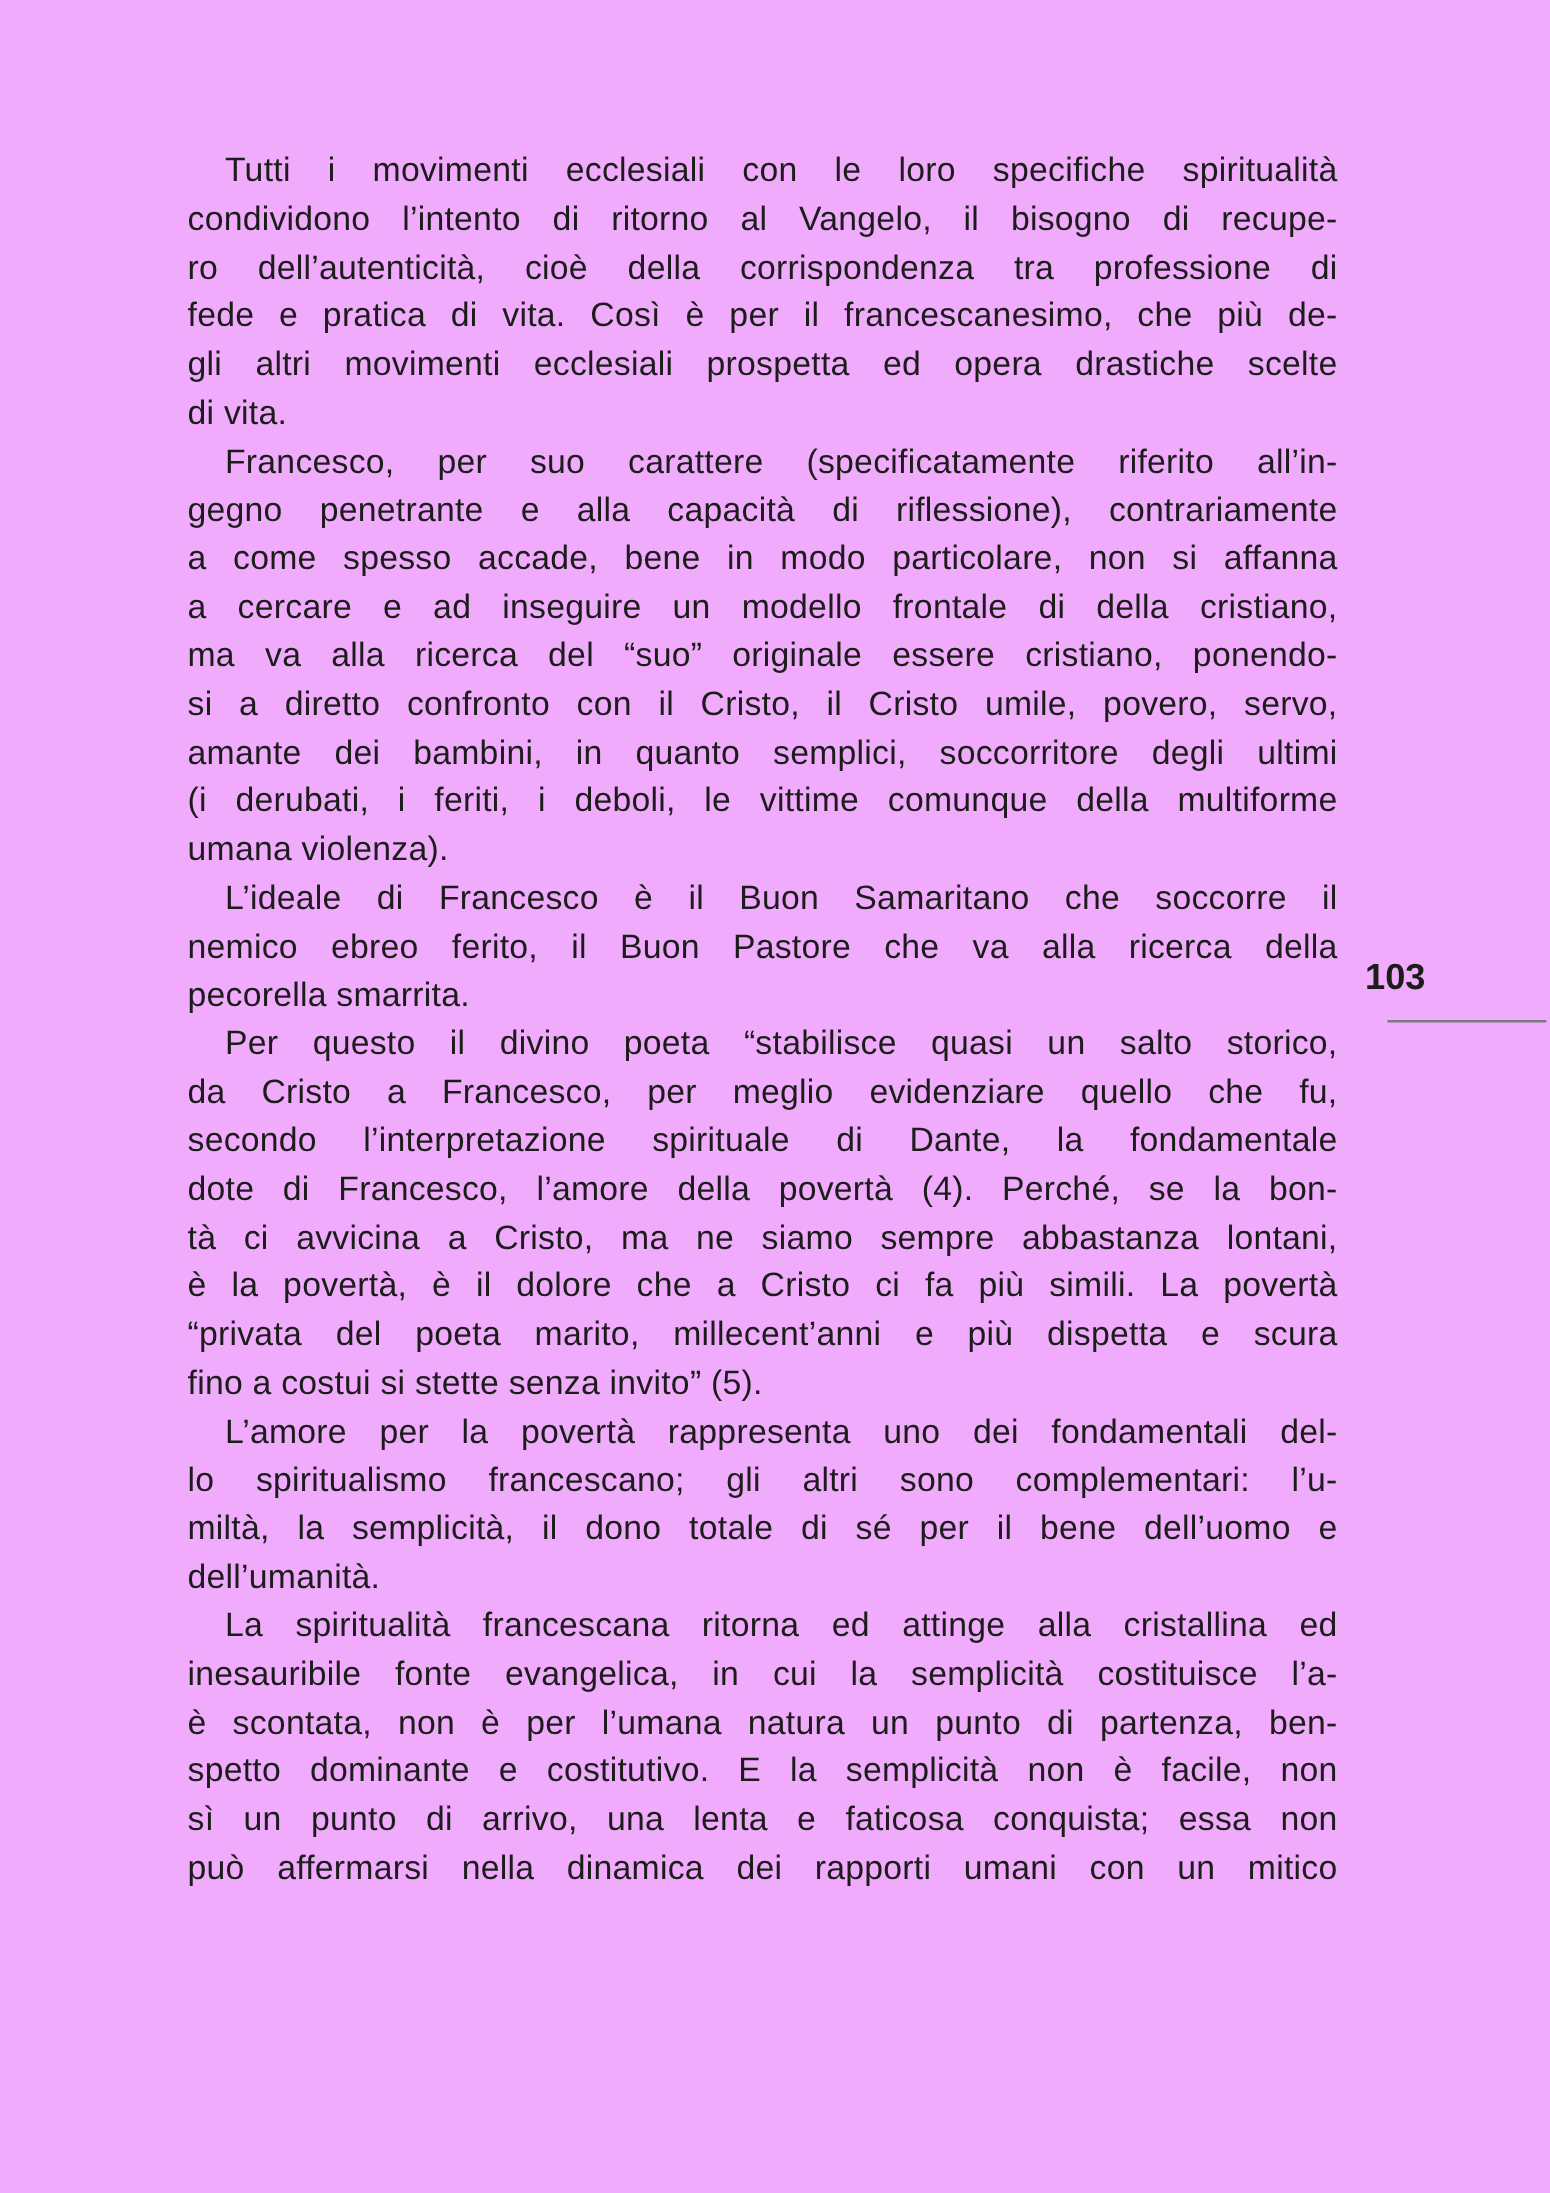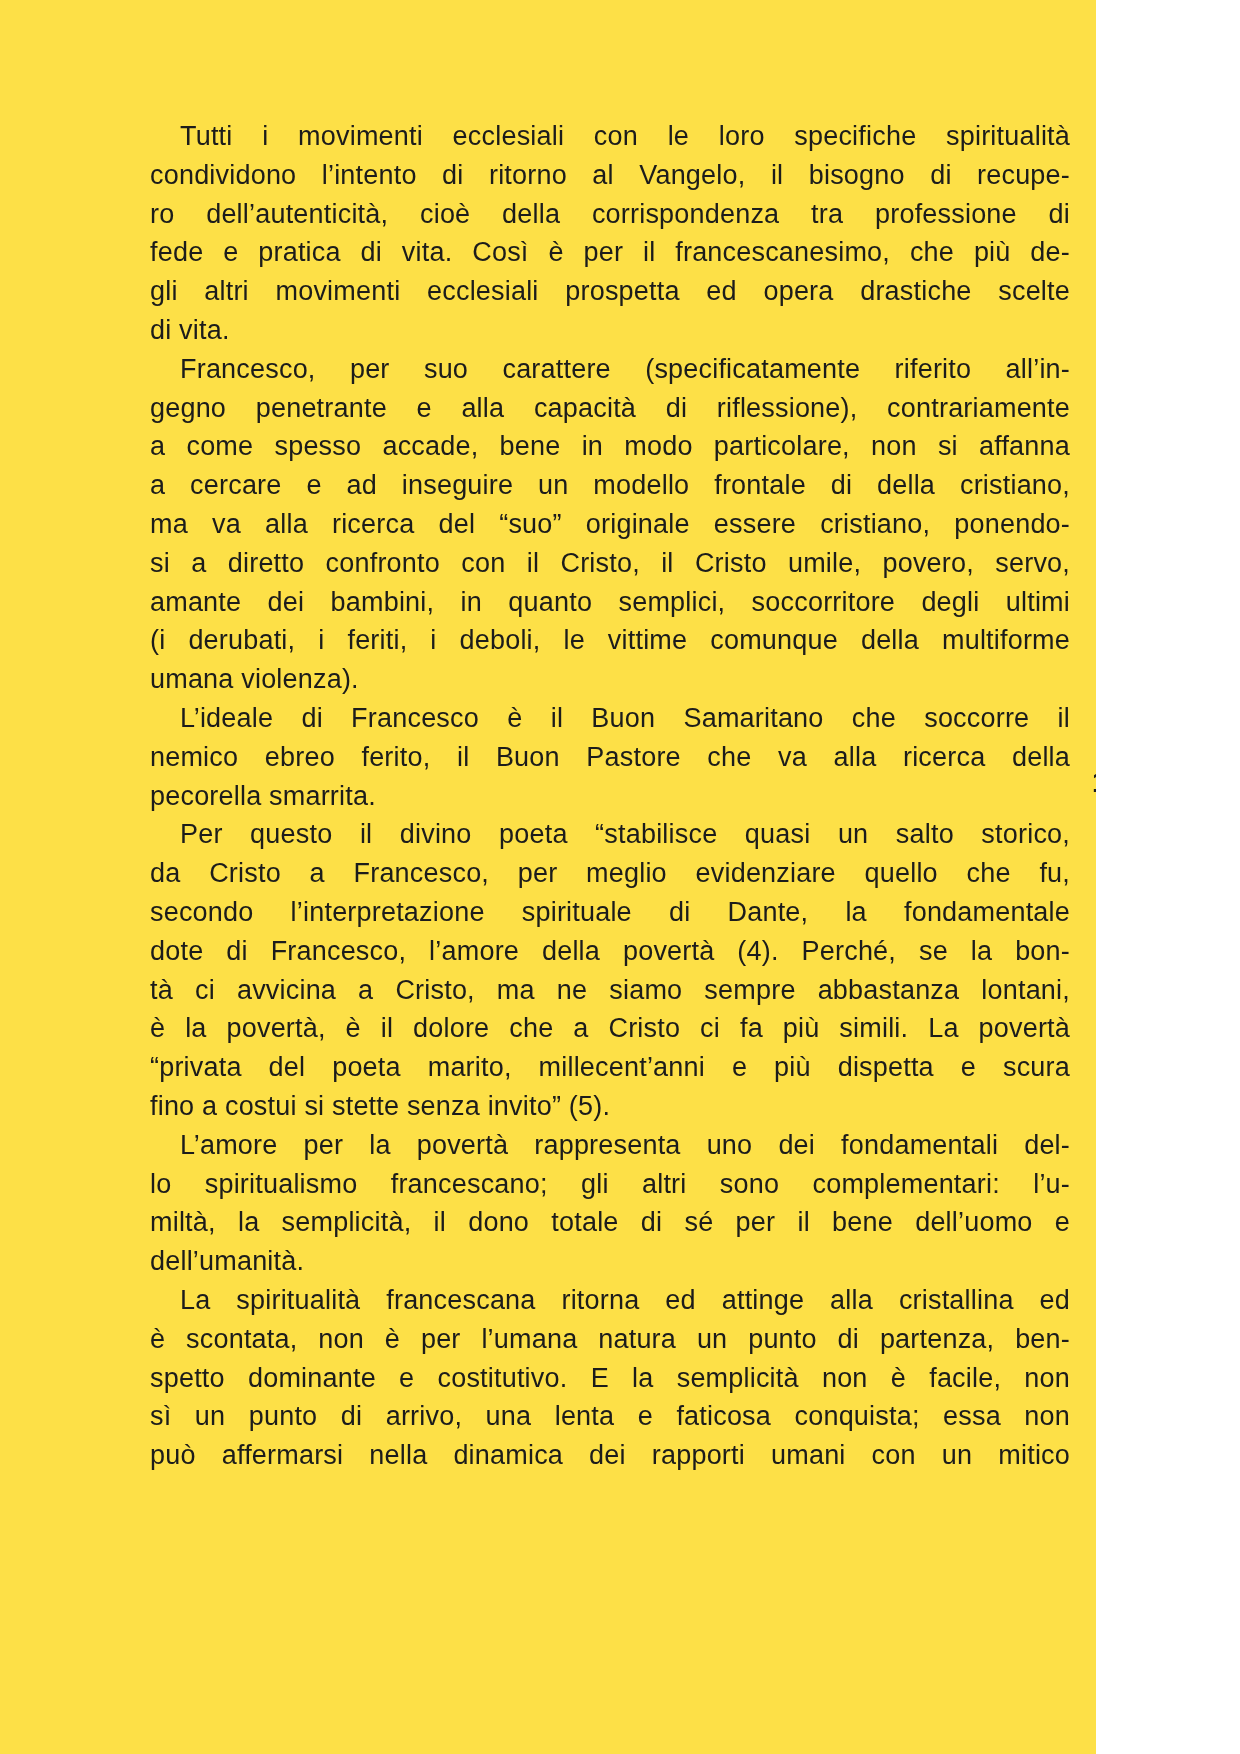--- a/index.html
+++ b/index.html
@@ -2,23 +2,23 @@
 <html><head>
 <meta charset="utf-8">
 <style>
   html, body {
     margin: 0;
     padding: 0;
     background: #ffffff;
   }
   #page {
     position: relative;
-    width: 1096px;
+    width: 1240px;
     height: 1754px;
-    background: #fde047;
+    background: #f0abfc;
     overflow: hidden;
     font-family: "Liberation Sans", sans-serif;
   }
   #text-block {
     position: absolute;
     left: 150px;
     top: 117px;
     width: 920px;
     color: #1c1c1b;
     font-size: 27px;
@@ -87,20 +87,21 @@
       <div class="line">dote di Francesco, l’amore della povertà (4). Perché, se la bon-</div>
       <div class="line">tà ci avvicina a Cristo, ma ne siamo sempre abbastanza lontani,</div>
       <div class="line">è la povertà, è il dolore che a Cristo ci fa più simili. La povertà</div>
       <div class="line">“privata del poeta marito, millecent’anni e più dispetta e scura</div>
       <div class="line para-end">fino a costui si stette senza invito” (5).</div>
       <div class="line indent">L’amore per la povertà rappresenta uno dei fondamentali del-</div>
       <div class="line">lo spiritualismo francescano; gli altri sono complementari: l’u-</div>
       <div class="line">miltà, la semplicità, il dono totale di sé per il bene dell’uomo e</div>
       <div class="line para-end">dell’umanità.</div>
       <div class="line indent">La spiritualità francescana ritorna ed attinge alla cristallina ed</div>
+      <div class="line">inesauribile fonte evangelica, in cui la semplicità costituisce l’a-</div>
       <div class="line">è scontata, non è per l’umana natura un punto di partenza, ben-</div>
       <div class="line">spetto dominante e costitutivo. E la semplicità non è facile, non</div>
       <div class="line">sì un punto di arrivo, una lenta e faticosa conquista; essa non</div>
       <div class="line">può affermarsi nella dinamica dei rapporti umani con un mitico</div>
     </div>
   <div id="page-number">103</div>
   <div id="page-number-rule"></div>
 </div>
 
 </body></html>

